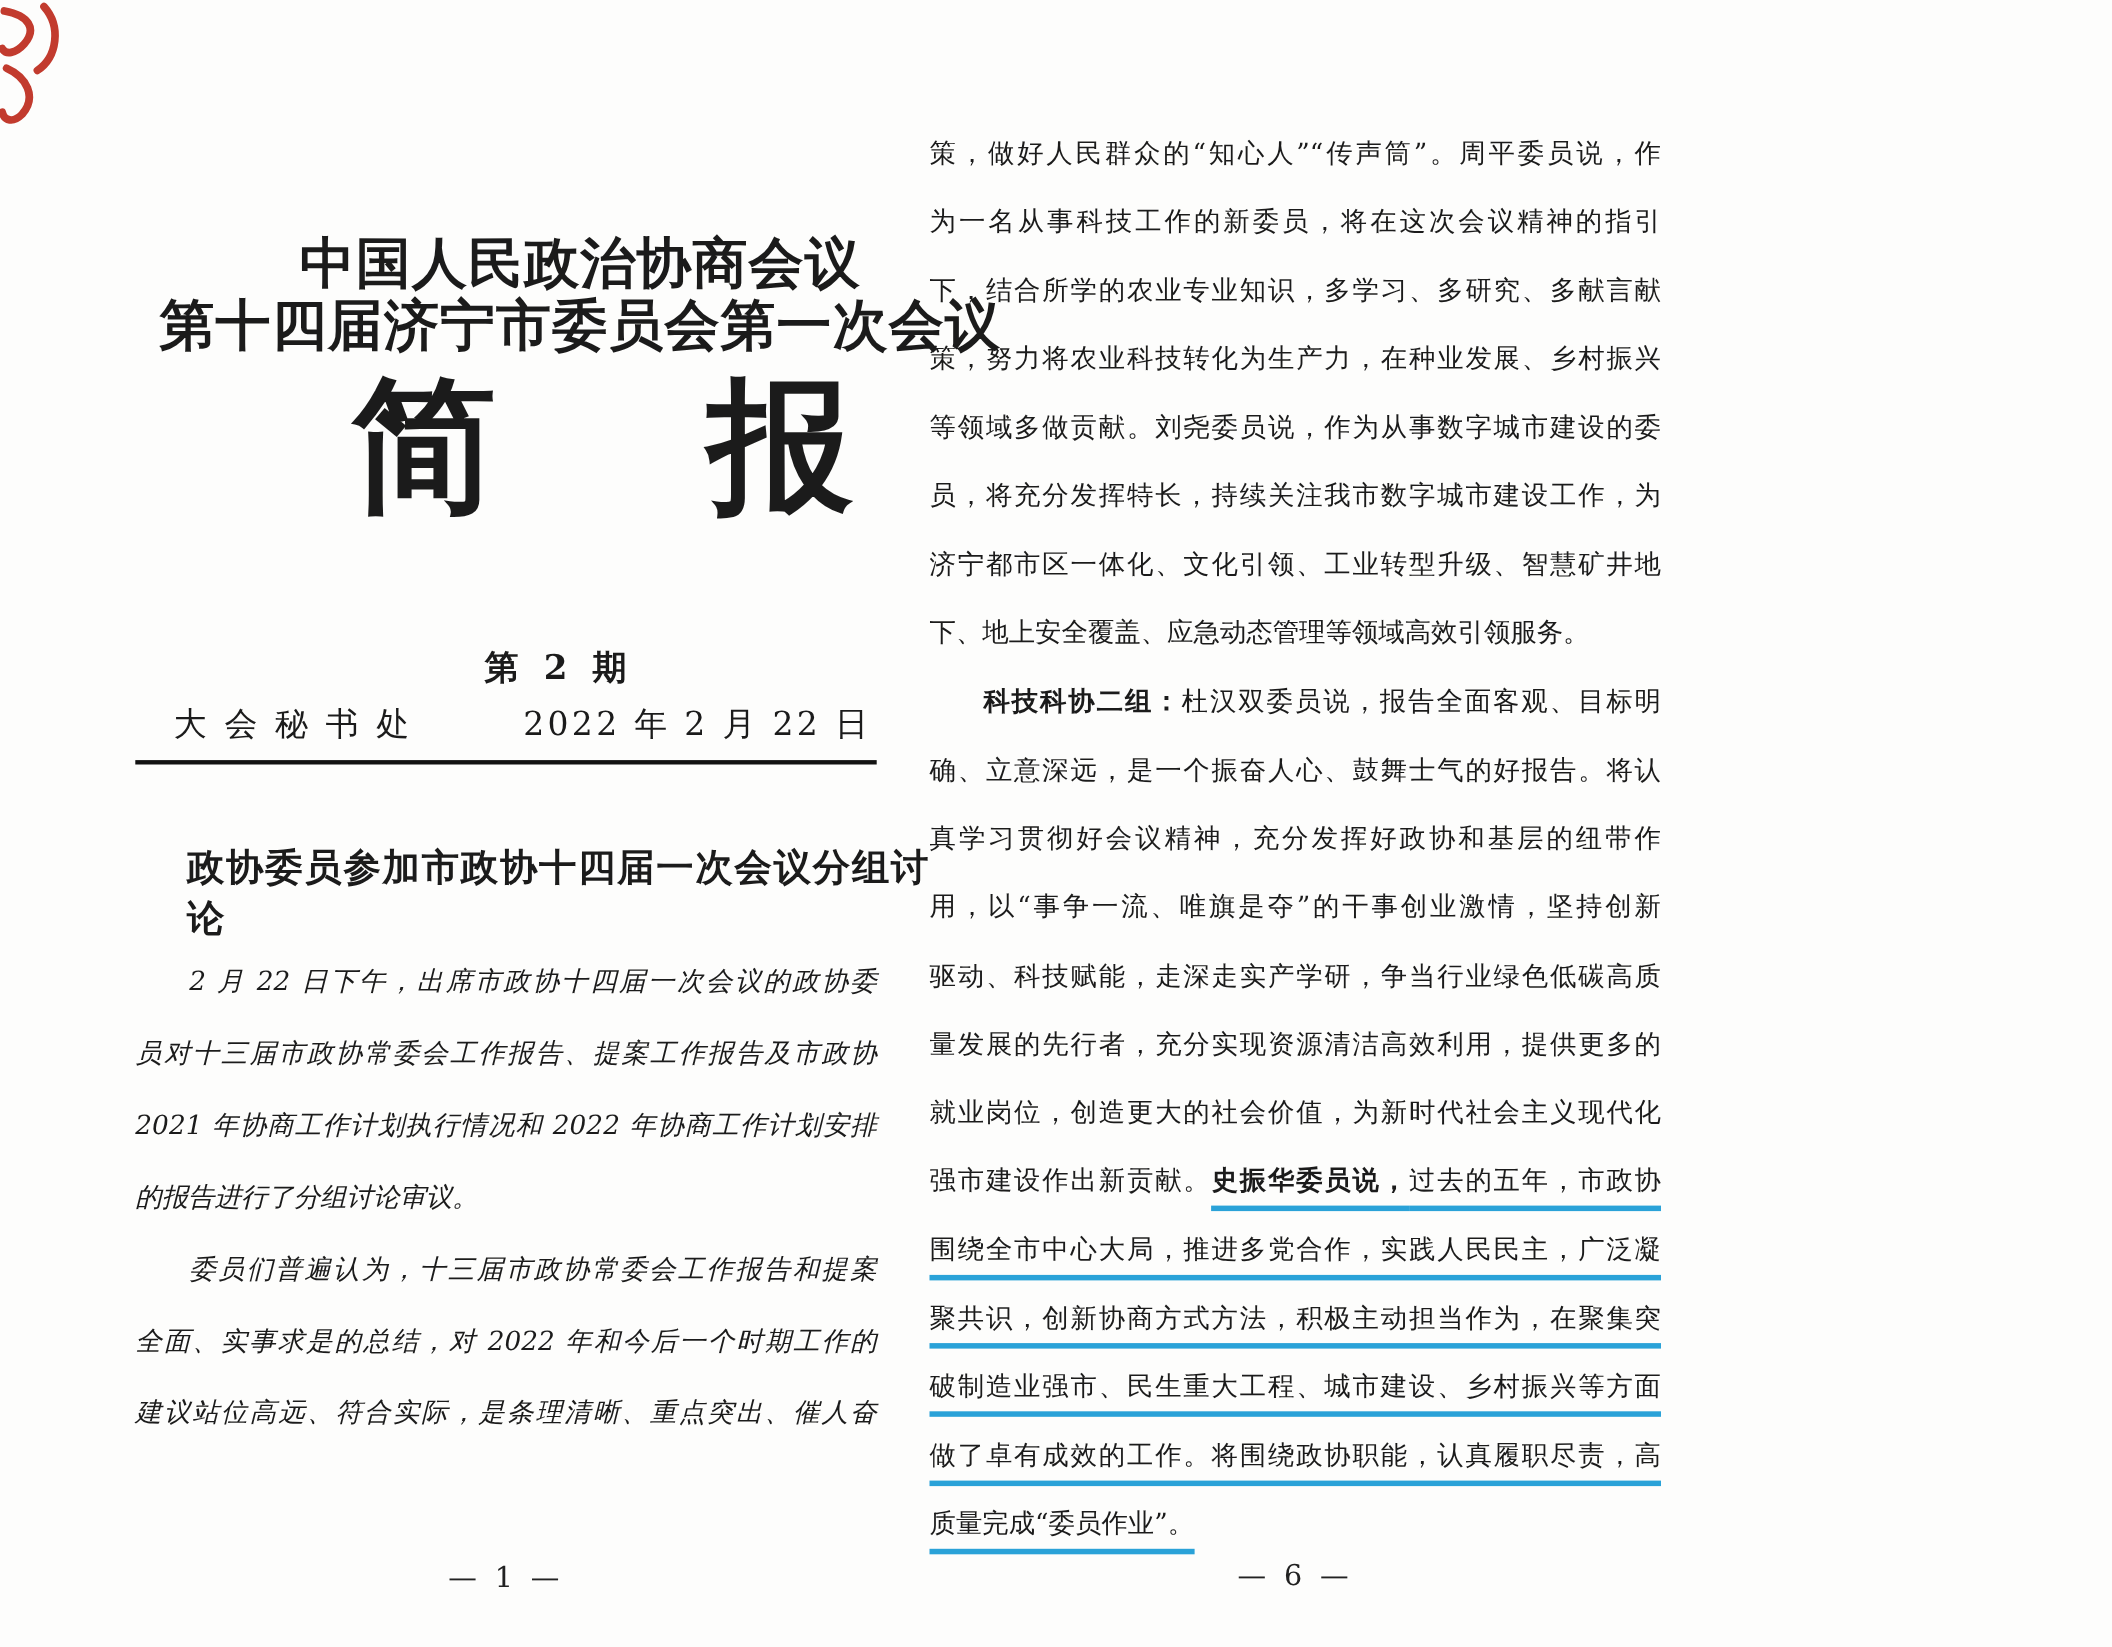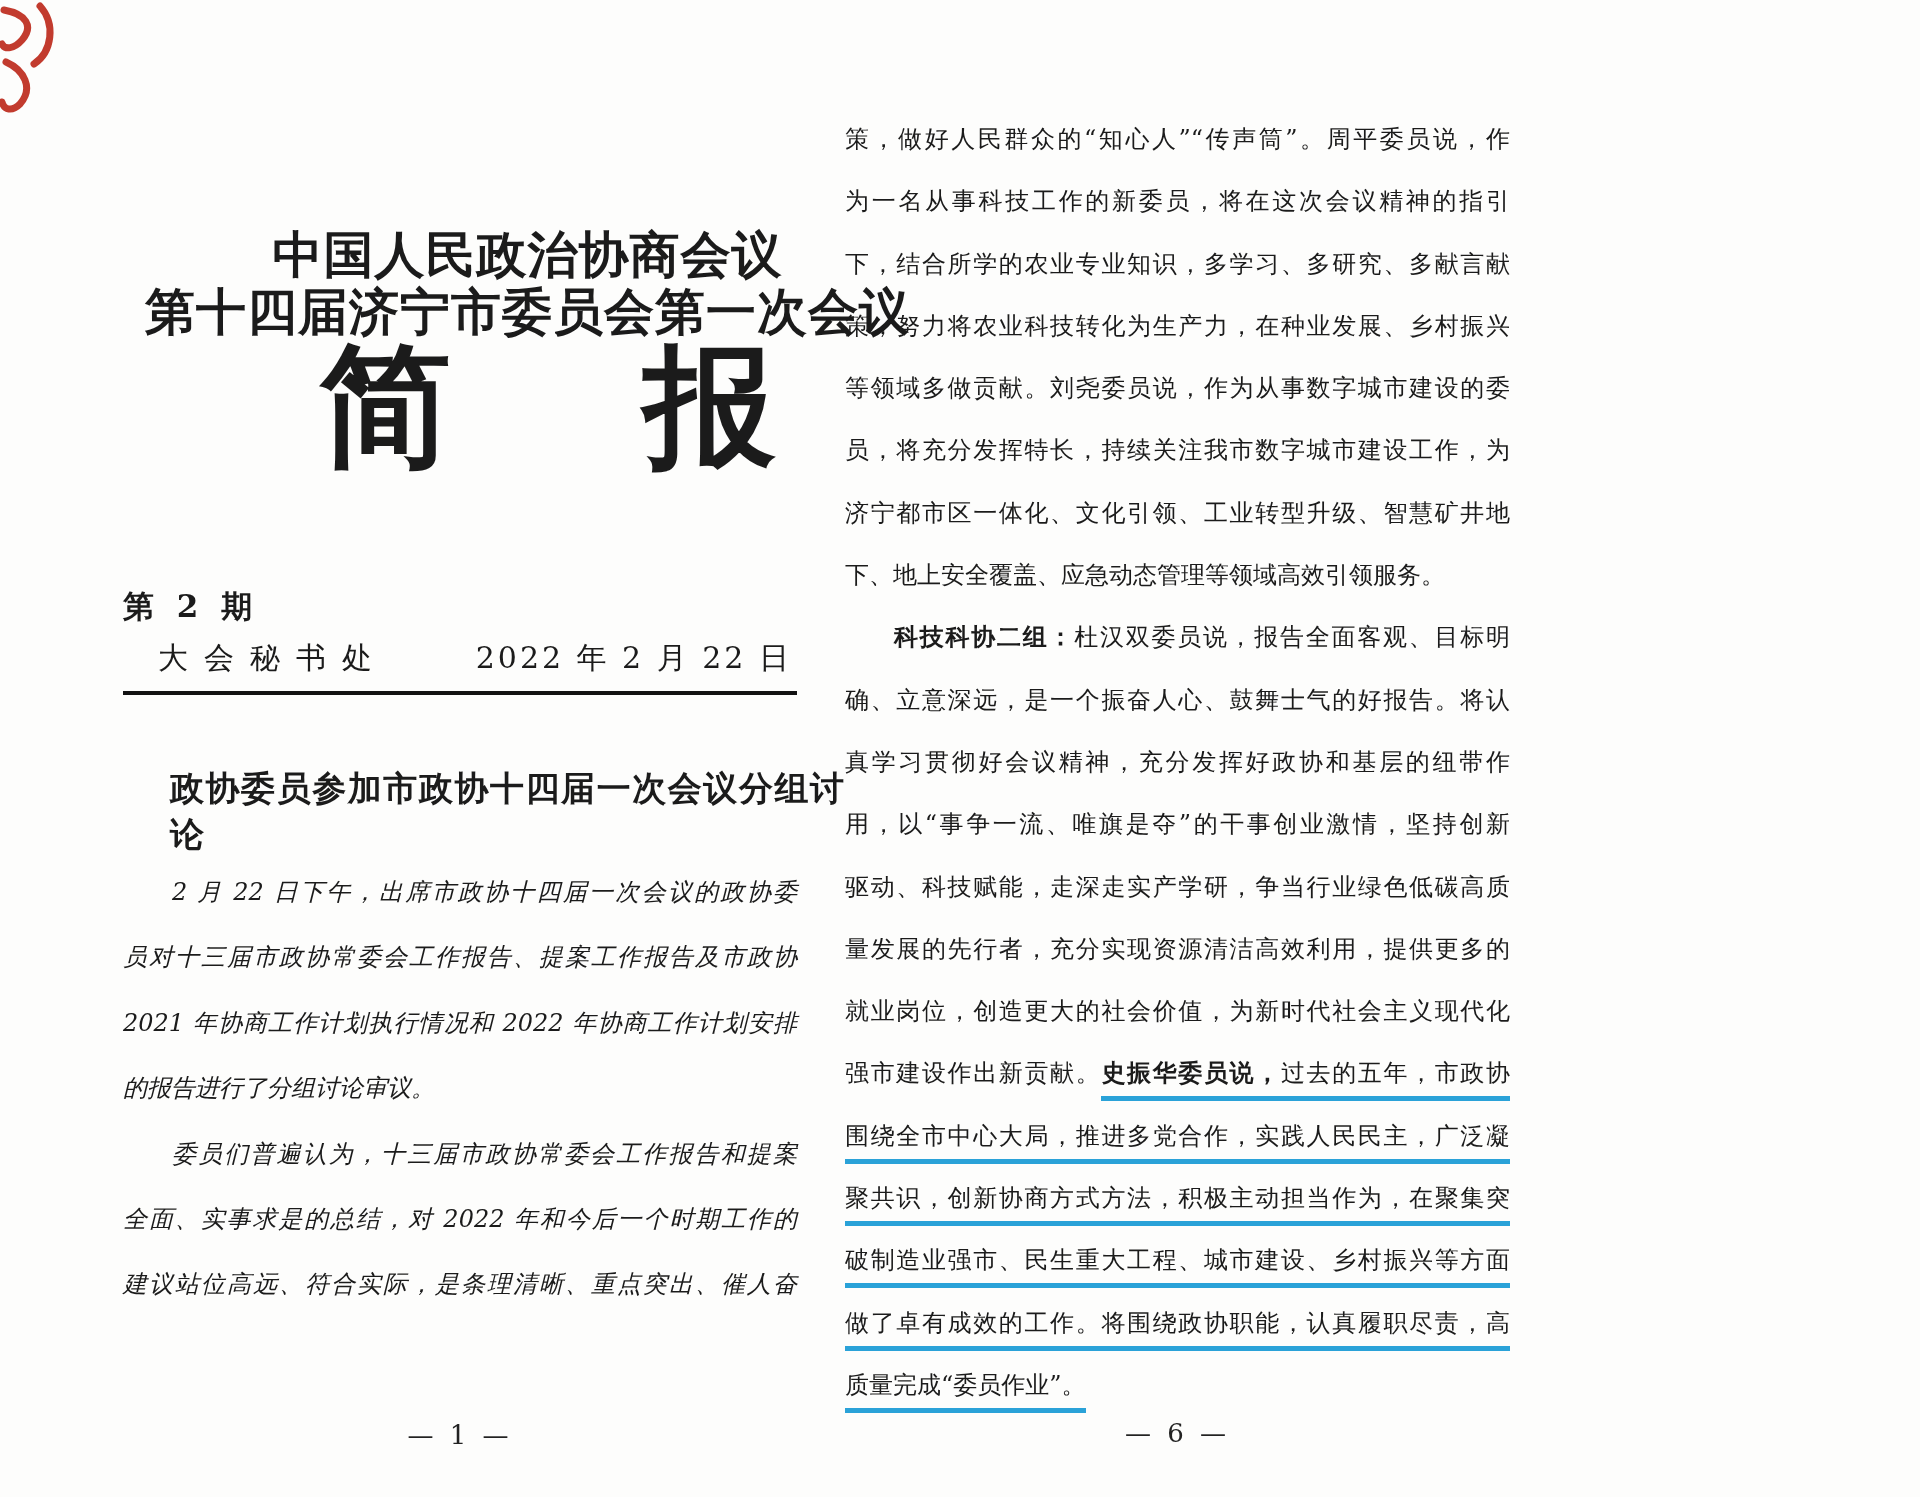--- a/index.html
+++ b/index.html
@@ -5,28 +5,28 @@
   html,body{margin:0;padding:0;}
   body{
     width:1920px;height:1497px;position:relative;overflow:hidden;
     background:#fdfdfc;color:#1b1b1b;
     font-family:"DejaVu Serif","Liberation Serif",serif;
   }
   .abs{position:absolute;}
   
   .org-title{
     left:140px;top:210px;width:775px;text-align:center;
-    font-size:50px;line-height:57px;font-weight:800;letter-spacing:1px;margin-top:16px;
+    font-size:50px;line-height:57px;font-weight:800;letter-spacing:1px;
   }
   .masthead{
     left:160px;top:340px;width:775px;display:flex;justify-content:center;gap:192px;
     font-size:132px;line-height:132px;font-weight:900;
   }
   .issue-no{
-    left:123px;top:586px;width:770px;text-align:left;
+    left:123px;top:586px;width:770px;text-align:center;
     font-size:31px;font-weight:700;letter-spacing:6px;
   }
   .issuer-row{
     left:158px;top:638px;width:634px;display:flex;justify-content:space-between;
     font-size:30px;
   }
   .issuer-row .issuer{letter-spacing:16px;}
   .issuer-row .idate{letter-spacing:3px;}
   .rule{left:123px;top:691px;width:674px;height:4px;background:#121212;}
   .article-title{

